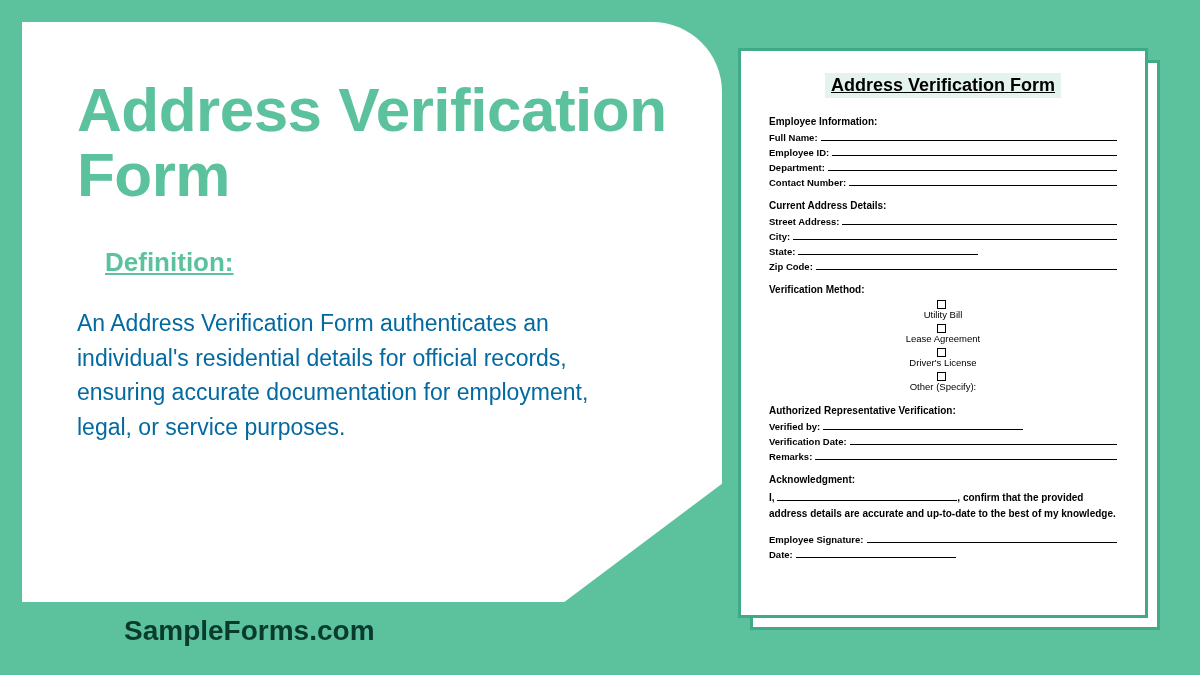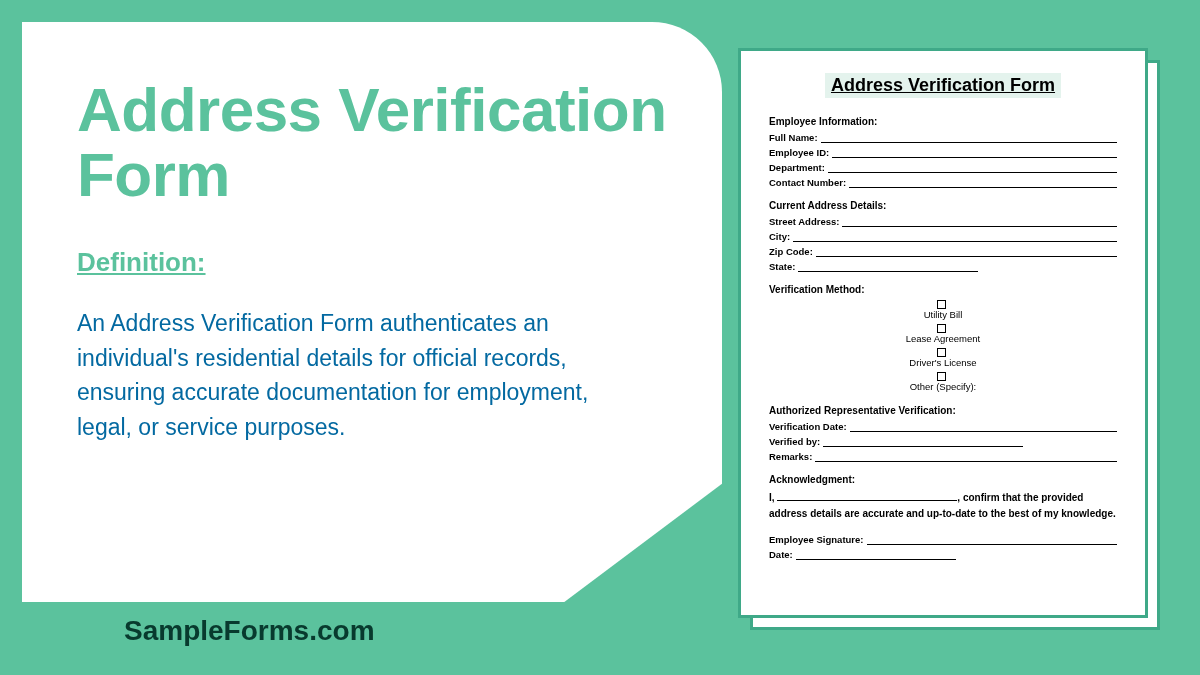--- a/index.html
+++ b/index.html
@@ -40,20 +40,21 @@
     letter-spacing: -0.5px;
     margin-bottom: 40px;
   }
   .def-label {
     color: #5bc29d;
     font-size: 26px;
     font-weight: 700;
     text-decoration: underline;
     margin-bottom: 28px;
     display: block;
+    margin-left: 28px;
   }
   .def-text {
     color: #0369a1;
     font-size: 23px;
     line-height: 1.5;
     font-weight: 500;
     max-width: 560px;
   }
   .brand {
     position: absolute;
@@ -97,21 +98,20 @@
     width: fit-content;
     margin: 0 auto 18px auto;
   }
   .form-section { margin-bottom: 12px; }
   .section-head { font-weight: 700; font-size: 10px; margin-bottom: 5px; }
   .field-row {
     font-weight: 700;
     font-size: 9.5px;
     margin-bottom: 4px;
     display: flex;
-    align-items: flex-end;
     white-space: nowrap;
   }
   .field-row .underline {
     flex: 1;
     border-bottom: 1px solid #000;
     margin-left: 3px;
     min-width: 20px;
     height: 9px;
   }
   .check-row {
@@ -187,27 +187,27 @@
     <div class="section-head">Current Address Details:</div>
     <div class="field-row">
         <span>Street Address:</span>
         <span class="underline"></span>
       </div>
     <div class="field-row">
         <span>City:</span>
         <span class="underline"></span>
       </div>
     <div class="field-row">
-        <span>Zip Code:</span>
-        <span class="underline"></span>
-      </div>
-    <div class="field-row">
         <span>State:</span>
         <span class="underline" style="max-width:180px"></span>
       </div>
+    <div class="field-row">
+        <span>Zip Code:</span>
+        <span class="underline"></span>
+      </div>
   </div>
 
   <div class="form-section">
     <div class="section-head">Verification Method:</div>
     <div class="check-row">
         <span class="checkbox"></span>
         <span>Utility Bill</span>
       </div>
     <div class="check-row">
         <span class="checkbox"></span>
@@ -219,27 +219,27 @@
       </div>
     <div class="check-row">
         <span class="checkbox"></span>
         <span>Other (Specify):</span>
         <span class="underline"></span>
       </div>
   </div>
 
   <div class="form-section">
     <div class="section-head">Authorized Representative Verification:</div>
-    <div class="field-row">
-        <span>Verification Date:</span>
-        <span class="underline"></span>
-      </div>
     <div class="field-row">
         <span>Verified by:</span>
         <span class="underline" style="max-width:200px"></span>
+      </div>
+    <div class="field-row">
+        <span>Verification Date:</span>
+        <span class="underline"></span>
       </div>
     <div class="field-row">
         <span>Remarks:</span>
         <span class="underline"></span>
       </div>
   </div>
 
   <div class="form-section">
     <div class="section-head">Acknowledgment:</div>
     <div class="ack-text">

